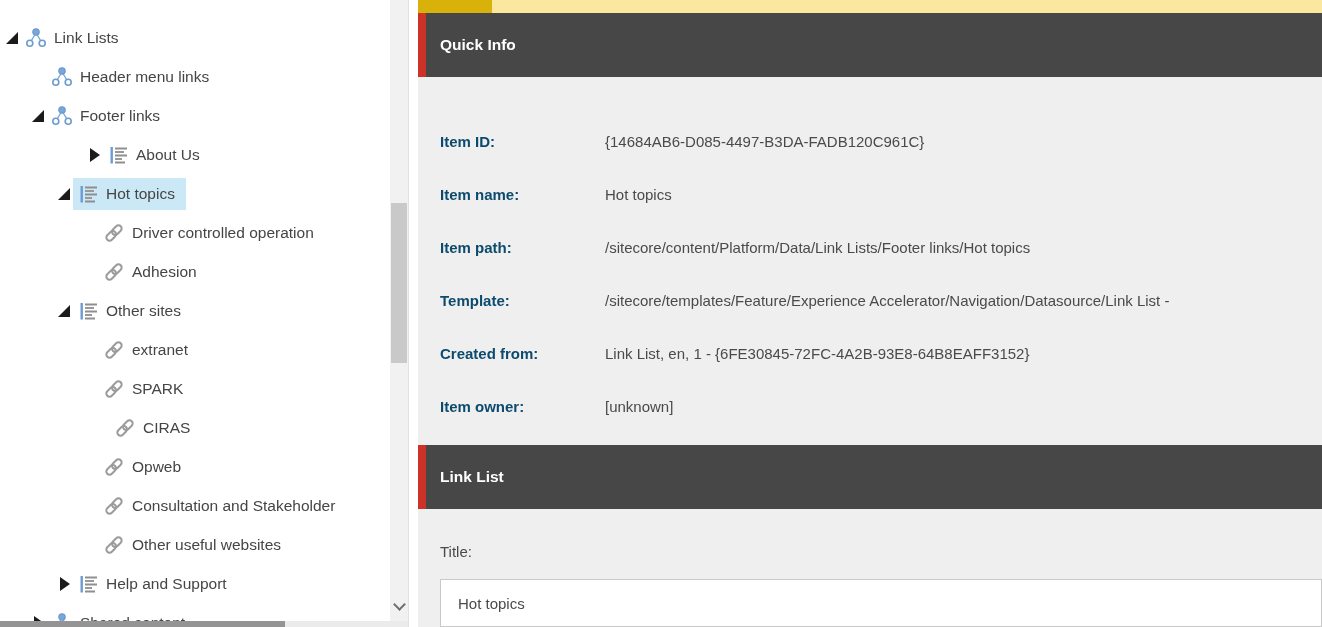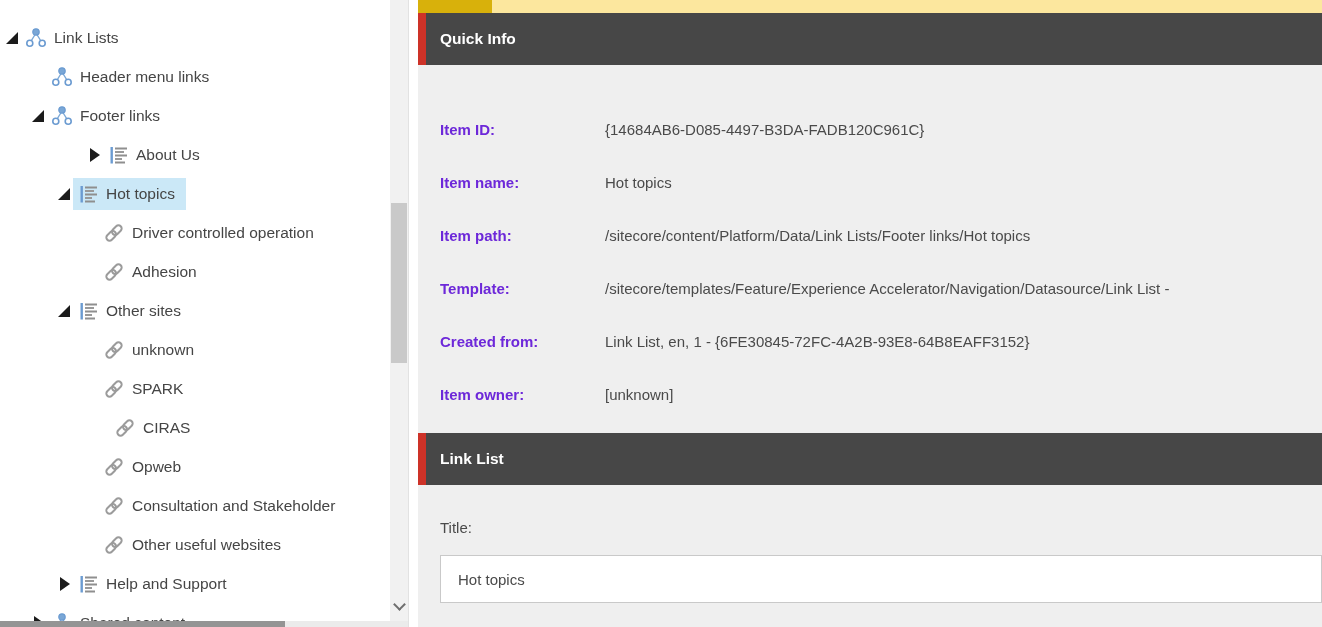--- a/index.html
+++ b/index.html
@@ -40,29 +40,29 @@
   .gutter { position:absolute; left:408px; top:0; width:10px; height:627px;
             background:#fff; border-left:1px solid #e2e2e2; }
 
   
   .content-pane { position:absolute; left:418px; top:0; width:904px; height:627px;
                   background:#efefef; overflow:hidden; }
   .ribbon { height:13px; width:100%; display:flex; }
   .ribbon-gold { width:74px; height:13px; }
   .ribbon-pale { flex:1; height:13px; }
 
-  .section-header { height:52px; display:flex; align-items:center;
+  .section-header { height:64px; display:flex; align-items:center;
                     border-left:8px solid #000000; background:#474747;
                     padding-left:14px; cursor:pointer; }
   .section-header .hdr-text { color:#fff; font-weight:bold; font-size:15.5px; }
 
   .qi-section { padding:52px 0 27px 22px; }
   .qi-row { display:flex; height:24px; align-items:center; margin-bottom:29px; }
   .qi-row:last-child { margin-bottom:0; }
-  .qi-label { width:165px; flex:0 0 165px; font-weight:bold; font-size:15px; color:#6d28d9; }
+  .qi-label { width:165px; flex:0 0 165px; font-weight:bold; font-size:15px; color:#0c4a6e; }
   .qi-value { font-size:15px; color:#4a4a4a; white-space:nowrap; }
 
   .field-section { padding:31px 0 0 22px; }
   .field-label { font-size:15px; color:#4a4a4a; height:24px; line-height:24px; }
   .field-input { display:block; margin-top:15px; width:calc(100% - 0px);
                  height:48px; border:1px solid #c9c9c9; background:#fff;
                  font-family:"Liberation Sans","DejaVu Sans",sans-serif;
                  font-size:15px; color:#4a4a4a; padding-left:17px; outline:none; }
 </style>
 </head>
@@ -204,21 +204,21 @@
     <span class="twisty none"></span>
     <span class="row-inner">
       <span class="tree-icon">
             <svg viewBox="0 0 22 22">
               <g transform="rotate(-45 11 11)">
                 <rect x="1.5" y="7.8" width="11" height="6.4" rx="3.2" fill="none" stroke="#9b9b9b" stroke-width="2"></rect>
                 <rect x="9.5" y="7.8" width="11" height="6.4" rx="3.2" fill="none" stroke="#9b9b9b" stroke-width="2"></rect>
               </g>
             </svg>
           </span>
-      <span class="tree-label">unknown</span>
+      <span class="tree-label">extranet</span>
     </span>
   </div>
 
   <div class="tree-row" style="padding-left: 82px;">
     <span class="twisty none"></span>
     <span class="row-inner">
       <span class="tree-icon">
             <svg viewBox="0 0 22 22">
               <g transform="rotate(-45 11 11)">
                 <rect x="1.5" y="7.8" width="11" height="6.4" rx="3.2" fill="none" stroke="#9b9b9b" stroke-width="2"></rect>

